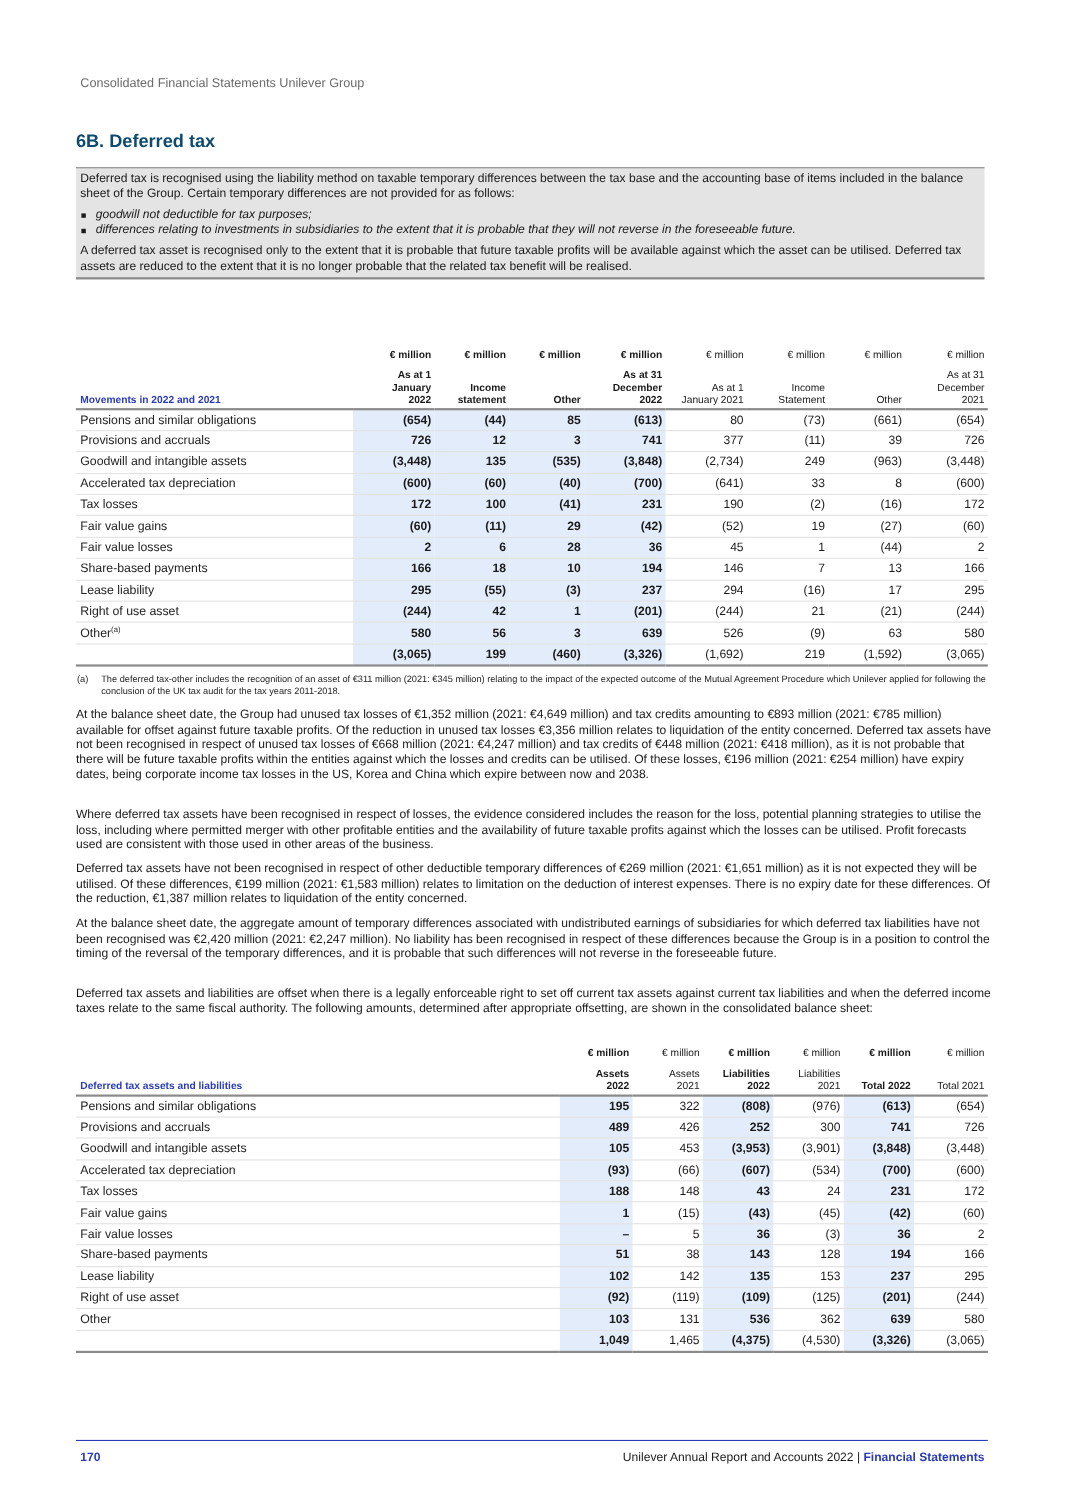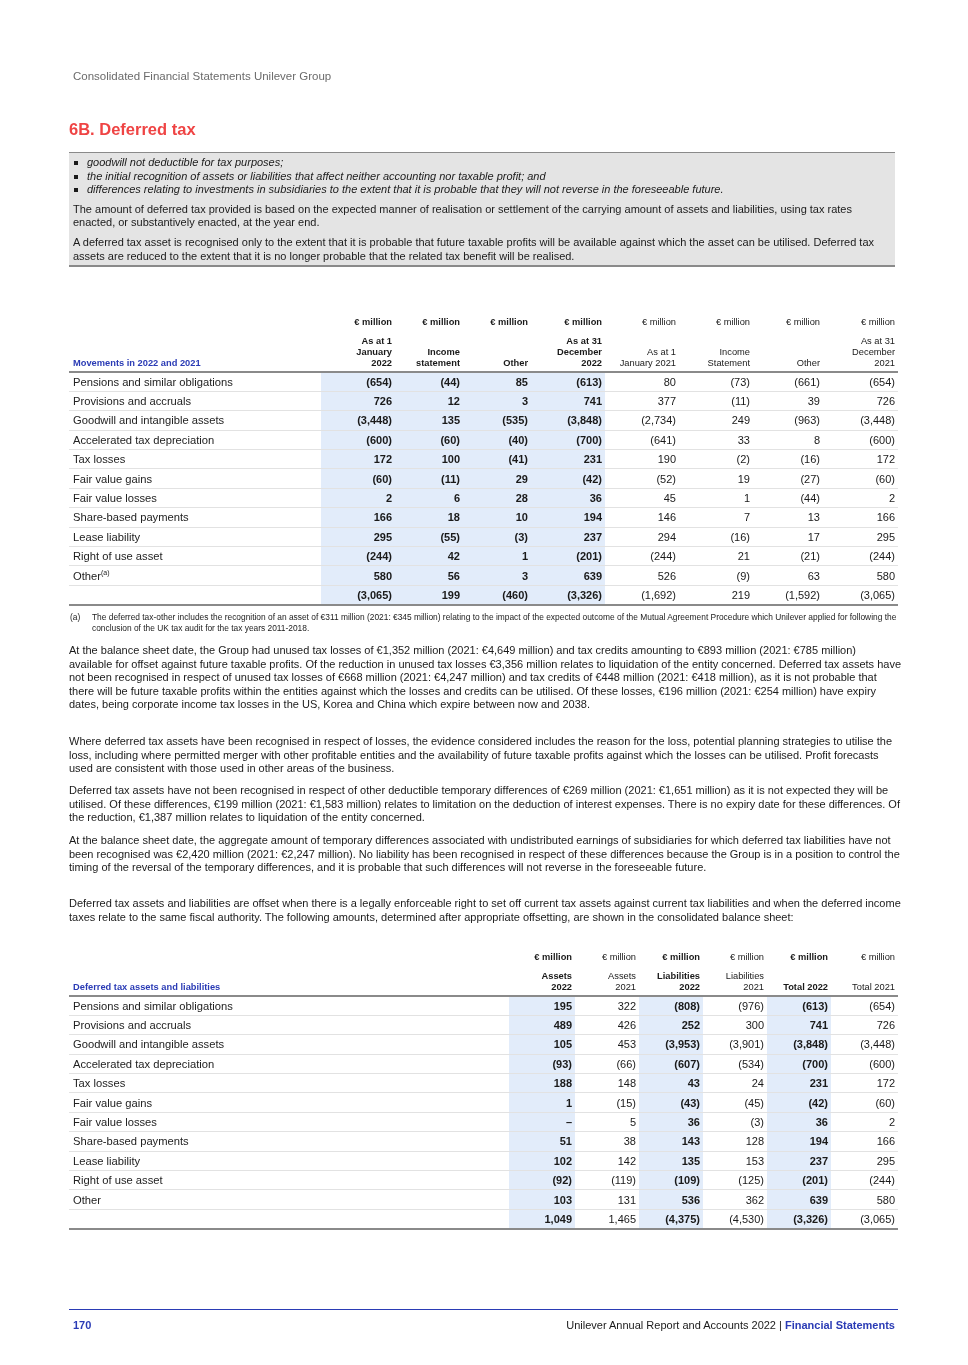--- a/index.html
+++ b/index.html
@@ -1,19 +1,19 @@
 <!DOCTYPE html>
 <html><head>
 <meta charset="utf-8">
 <style>
   * { box-sizing: border-box; margin: 0; padding: 0; }
   html, body { width: 968px; height: 1365px; background: #ffffff; }
   body { font-family: "Liberation Sans", "DejaVu Sans", sans-serif; color: #1a1a1a; position: relative; overflow: hidden; }
   .page-header { position: absolute; left: 73px; top: 70px; font-size: 11.5px; color: #6b6b6b; }
-  .section-title { position: absolute; left: 69px; top: 120px; font-size: 16.5px; font-weight: bold; color: #ef4444; }
+  .section-title { position: absolute; left: 69px; top: 120px; font-size: 16.5px; font-weight: bold; color: #0c4a6e; }
   .policy-box { position: absolute; left: 69px; top: 152px; width: 826px; background: #e4e4e4; border-top: 1px solid #8a8a8a; border-bottom: 2px solid #8a8a8a; padding: 3px 4px 2px 4px; font-size: 11px; line-height: 13.6px; }
   .policy-box p { margin-bottom: 6px; }
   .policy-box p:last-child { margin-bottom: 0; }
   .policy-box ul { list-style: none; margin-bottom: 6px; }
   .policy-box li { position: relative; padding-left: 14px; font-style: italic; }
   .policy-box li::before { content: ""; position: absolute; left: 1px; top: 5px; width: 4px; height: 4px; background: #1a1a1a; }
 
   table { border-collapse: collapse; font-size: 11px; }
   .tbl { position: absolute; left: 69px; width: 829px; }
   .tbl th { font-weight: bold; font-size: 9.3px; text-align: right; vertical-align: bottom; padding: 0 3px 2px 3px; line-height: 11px; color: #1a1a1a; }
@@ -40,26 +40,25 @@
   .footer-right .brand { font-weight: normal; }
   .footer-right .section { font-weight: bold; color: #2a3bb5; }
 </style>
 </head>
 <body>
 
 <div class="page-header">Consolidated Financial Statements Unilever Group</div>
 <h2 class="section-title">6B. Deferred tax</h2>
 
 <div class="policy-box">
+  <p>Deferred tax is recognised using the liability method on taxable temporary differences between the tax base and the accounting base of items included in the balance sheet of the Group. Certain temporary differences are not provided for as follows:</p>
   <ul>
     <li>goodwill not deductible for tax purposes;</li>
-    <li>the initial recognition of assets or liabilities that affect neither accounting nor taxable profit; and</li>
     <li>differences relating to investments in subsidiaries to the extent that it is probable that they will not reverse in the foreseeable future.</li>
   </ul>
-  <p>The amount of deferred tax provided is based on the expected manner of realisation or settlement of the carrying amount of assets and liabilities, using tax rates enacted, or substantively enacted, at the year end.</p>
   <p>A deferred tax asset is recognised only to the extent that it is probable that future taxable profits will be available against which the asset can be utilised. Deferred tax assets are reduced to the extent that it is no longer probable that the related tax benefit will be realised.</p>
 </div>
 
 <table class="tbl" id="mov-table" style="top:317px;">
   <colgroup>
     <col style="width:252px">
       <col style="width:74px">
       <col style="width:68px">
       <col style="width:68px">
       <col style="width:74px">

